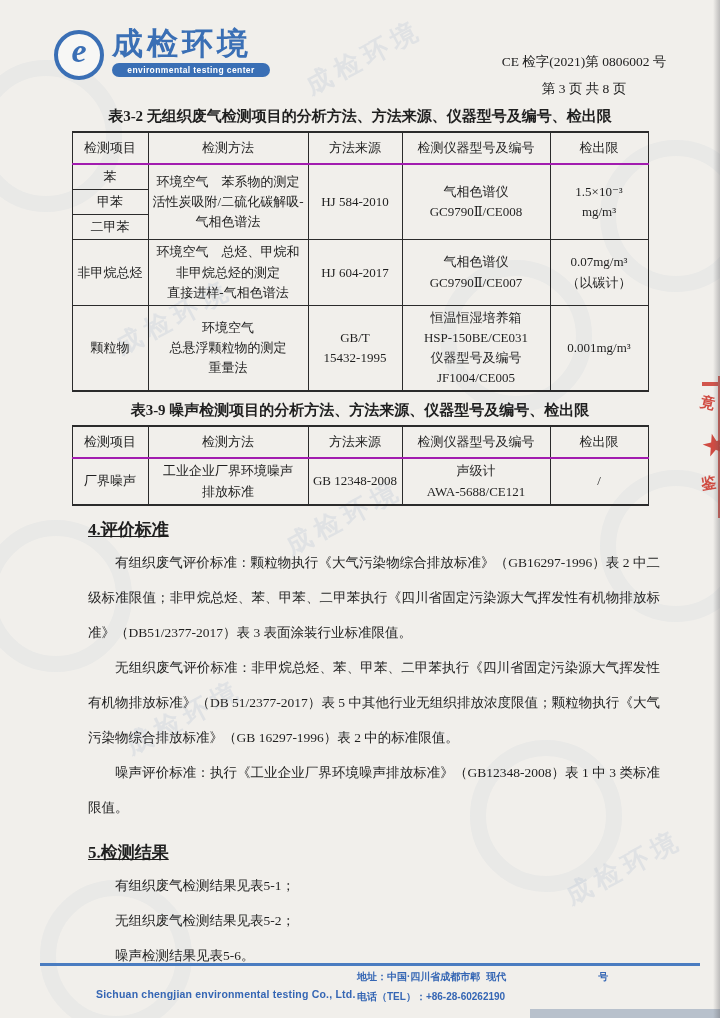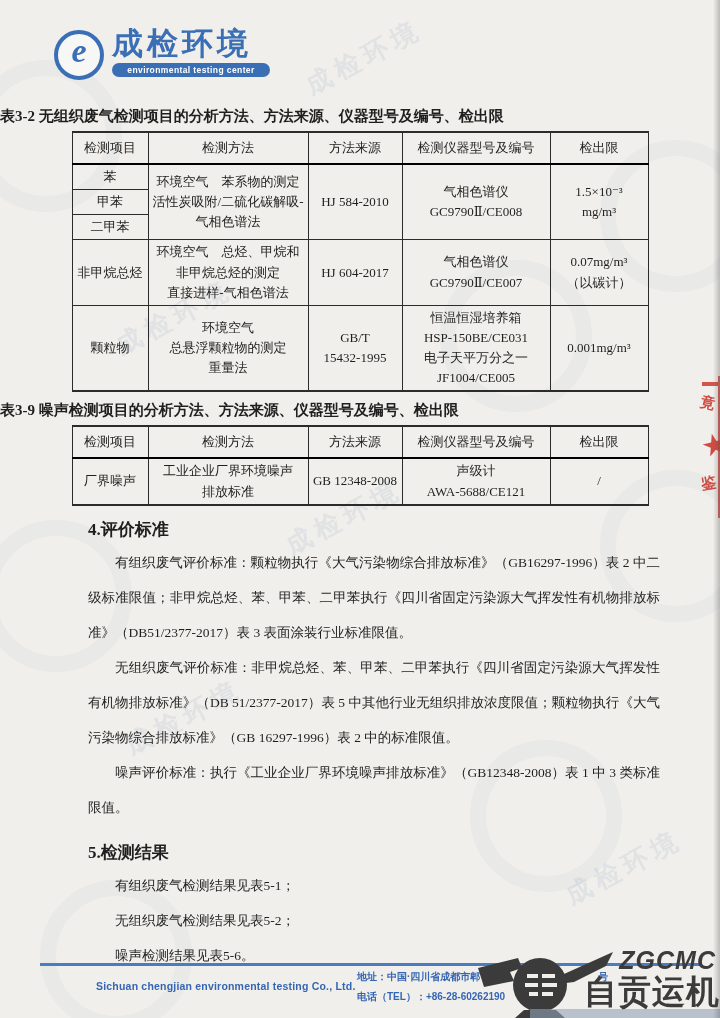--- a/index.html
+++ b/index.html
@@ -22,48 +22,48 @@
                   font:italic bold 34px "Liberation Serif",serif;color:#3a6fb5;}
   .logo-text{margin-left:8px;}
   .logo-cn{font-family:"Liberation Sans",sans-serif;font-weight:bold;color:#3a6fb5;
            font-size:31px;letter-spacing:4px;line-height:34px;}
   .logo-bar{margin-top:2px;background:#3a6fb5;border-radius:8px;color:#fff;width:158px;
             font:bold 8.5px "Liberation Sans",sans-serif;text-align:center;padding:2px 0;letter-spacing:.4px;}
   .hdr-right{position:absolute;top:48px;right:16px;width:240px;text-align:center;
              font-size:13.5px;line-height:27px;color:#222;}
 
   
-  .tbl-title{text-align:left;font-weight:bold;font-size:15px;margin:6px 0 5px;}
+  .tbl-title{text-align:center;font-weight:bold;font-size:15px;margin:6px 0 5px;}
   table.rpt{margin:0 auto;border-collapse:collapse;table-layout:fixed;width:576px;
             border-top:2.5px solid #2b2b2b;border-bottom:2.5px solid #2b2b2b;}
   table.rpt th,table.rpt td{border:1px solid #2b2b2b;text-align:center;vertical-align:middle;
             font-size:13px;line-height:1.55;padding:2px 2px;white-space:pre-line;}
-  table.rpt th{font-weight:normal;height:26px;border-bottom:2px solid #000000;}
+  table.rpt th{font-weight:normal;height:26px;border-bottom:2px solid #a21caf;}
   tr.itm td{height:20px;}
 
   
   .content{position:absolute;left:0;top:101px;width:720px;}
   .text-col{width:572px;margin-left:88px;}
-  .sec-h{font-size:17px;font-weight:bold;margin:12px 0 4px;}
+  .sec-h{font-size:17px;font-weight:bold;margin:12px 0 4px;text-decoration:underline;}
   .para{margin:0;font-size:13.5px;line-height:35px;text-align:justify;text-indent:2em;}
   .res-item{margin:0;font-size:13.5px;line-height:35px;text-indent:2em;}
 
   
   .seal{position:absolute;right:0;top:372px;width:27px;height:150px;color:#cd3a30;overflow:hidden;}
   .seal .bar{position:absolute;right:2px;top:10px;width:16px;height:4px;background:#cd3a30;opacity:.85;}
   .seal .edge{position:absolute;right:0;top:4px;bottom:4px;width:2.5px;background:#cd3a30;opacity:.8;}
   .seal .c1{position:absolute;right:5px;top:22px;font-size:15px;font-weight:bold;transform:rotate(12deg);opacity:.9;}
   .seal .star{position:absolute;right:-8px;top:55px;font-size:30px;transform:rotate(-14deg);opacity:.9;}
   .seal .c2{position:absolute;right:4px;top:102px;font-size:15px;font-weight:bold;transform:rotate(-10deg);opacity:.9;}
 
   
   .foot-line{position:absolute;left:40px;right:20px;top:963px;height:2.5px;background:#4a7cc0;}
   .company{position:absolute;left:96px;top:972px;color:#3566b4;}
   .company-cn{font-size:17.5px;font-weight:bold;letter-spacing:3px;}
-  .company-en{font:bold 10.5px "Liberation Sans",sans-serif;margin-top:8px;letter-spacing:.2px;}
+  .company-en{font:bold 10.5px "Liberation Sans",sans-serif;margin-top:16px;letter-spacing:.2px;}
   .contact{position:absolute;left:357px;top:967px;color:#3566b4;
            font:bold 10px "Liberation Sans",sans-serif;line-height:20px;white-space:nowrap;}
   .addr-mid{margin-left:6px;} .addr-tail{margin-left:92px;}
 
   
   .overlay{position:absolute;left:478px;top:944px;width:242px;height:74px;color:#3b3b3b;}
   .overlay svg{position:absolute;left:0;top:4px;}
   .brand{position:absolute;right:4px;top:2px;font:italic 900 25px "Liberation Sans",sans-serif;letter-spacing:1px;}
   .brand-cn{position:absolute;right:0;top:26px;font:900 33px "Liberation Sans",sans-serif;letter-spacing:1px;}
   .scan-band{position:absolute;right:0;top:1009px;width:190px;height:9px;background:#93a2b8;opacity:.6;}
@@ -111,20 +111,24 @@
     </div>
 
   <div class="logo">
     <div class="logo-icon">
         <span>e</span>
       </div>
     <div class="logo-text">
       <div class="logo-cn">成检环境</div>
       <div class="logo-bar">environmental testing center</div>
     </div>
+  </div>
+  <div class="hdr-right">
+    <div>CE 检字(2021)第 0806002 号</div>
+    <div>第 3 页 共 8 页</div>
   </div>
 
   <div class="content">
     <div class="tbl-title">表3-2 无组织废气检测项目的分析方法、方法来源、仪器型号及编号、检出限</div>
 
     <table class="rpt">
       <colgroup>
           <col style="width:76px">
           <col style="width:160px">
           <col style="width:94px">
@@ -169,21 +173,21 @@
       </tr>
       <tr>
         <td>颗粒物</td>
         <td>环境空气
 总悬浮颗粒物的测定
 重量法</td>
         <td>GB/T
 15432-1995</td>
         <td>恒温恒湿培养箱
 HSP-150BE/CE031
-电子天平万分之一
+仪器型号及编号
 JF1004/CE005</td>
         <td>0.001mg/m³</td>
       </tr>
     </tbody>
       </table>
 
     <div class="tbl-title" style="margin-top:9px">表3-9 噪声检测项目的分析方法、方法来源、仪器型号及编号、检出限</div>
 
     <table class="rpt">
       <colgroup>
@@ -238,35 +242,15 @@
   <div class="company">
     <div class="company-en">Sichuan chengjian environmental testing Co., Ltd.</div>
   </div>
   <div class="contact">
     <div>
       <span>地址：中国·四川省成都市郫</span><span class="addr-mid">现代</span><span class="addr-tail">号</span>
     </div>
     <div>电话（TEL）：+86-28-60262190</div>
   </div>
 
-  <div class="overlay">
-    <svg width="135" height="70" viewBox="0 0 135 70">
-      <g fill="#3b3b3b">
-        <polygon points="0,20 40,10 44,20 32,24 36,33 6,39"></polygon>
-        <polygon points="86,26 135,4 128,18 96,34 88,35"></polygon>
-        <circle cx="62" cy="37" r="27"></circle>
-        <polygon points="46,62 78,62 87,70 37,70"></polygon>
-      </g>
-      <g fill="#f1efeb">
-        <rect x="49" y="26" width="11" height="4"></rect>
-          <rect x="64" y="26" width="13" height="4"></rect>
-        <rect x="47" y="35" width="13" height="4"></rect>
-          <rect x="64" y="35" width="15" height="4"></rect>
-        <rect x="51" y="44" width="9" height="4"></rect>
-          <rect x="64" y="44" width="11" height="4"></rect>
-      </g>
-    </svg>
-    <div class="brand">ZGCMC</div>
-    <div class="brand-cn">自贡运机</div>
-  </div>
   <div class="scan-band"></div>
 
 </div>
 
 </body></html>

